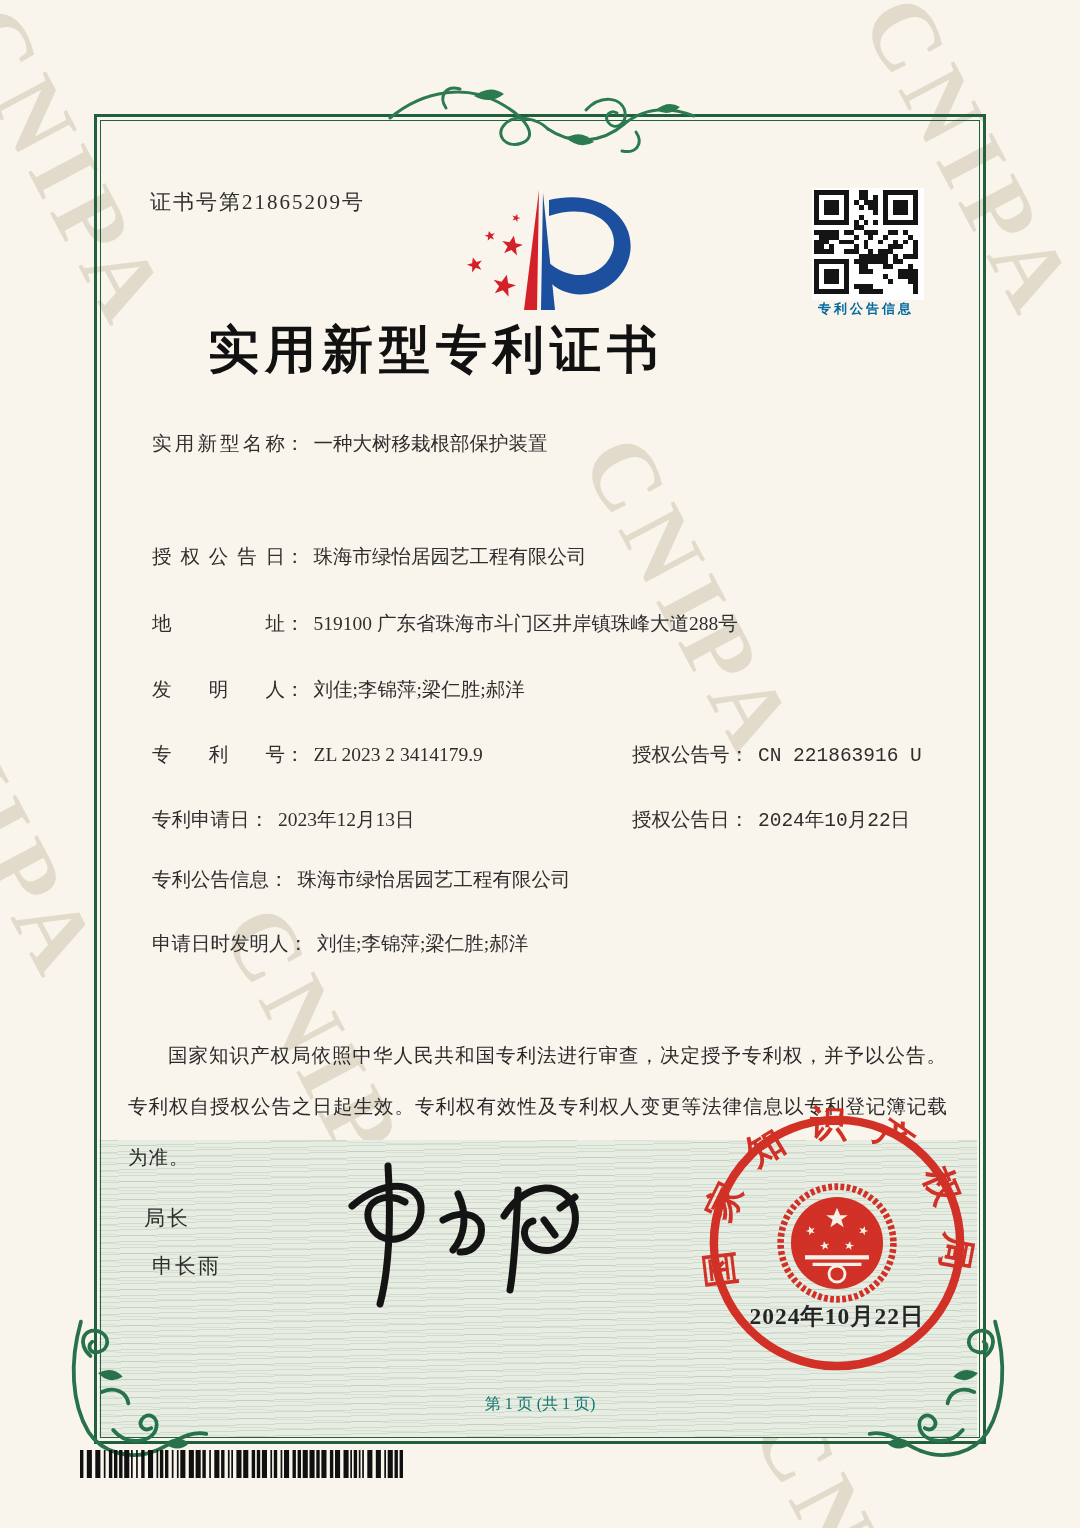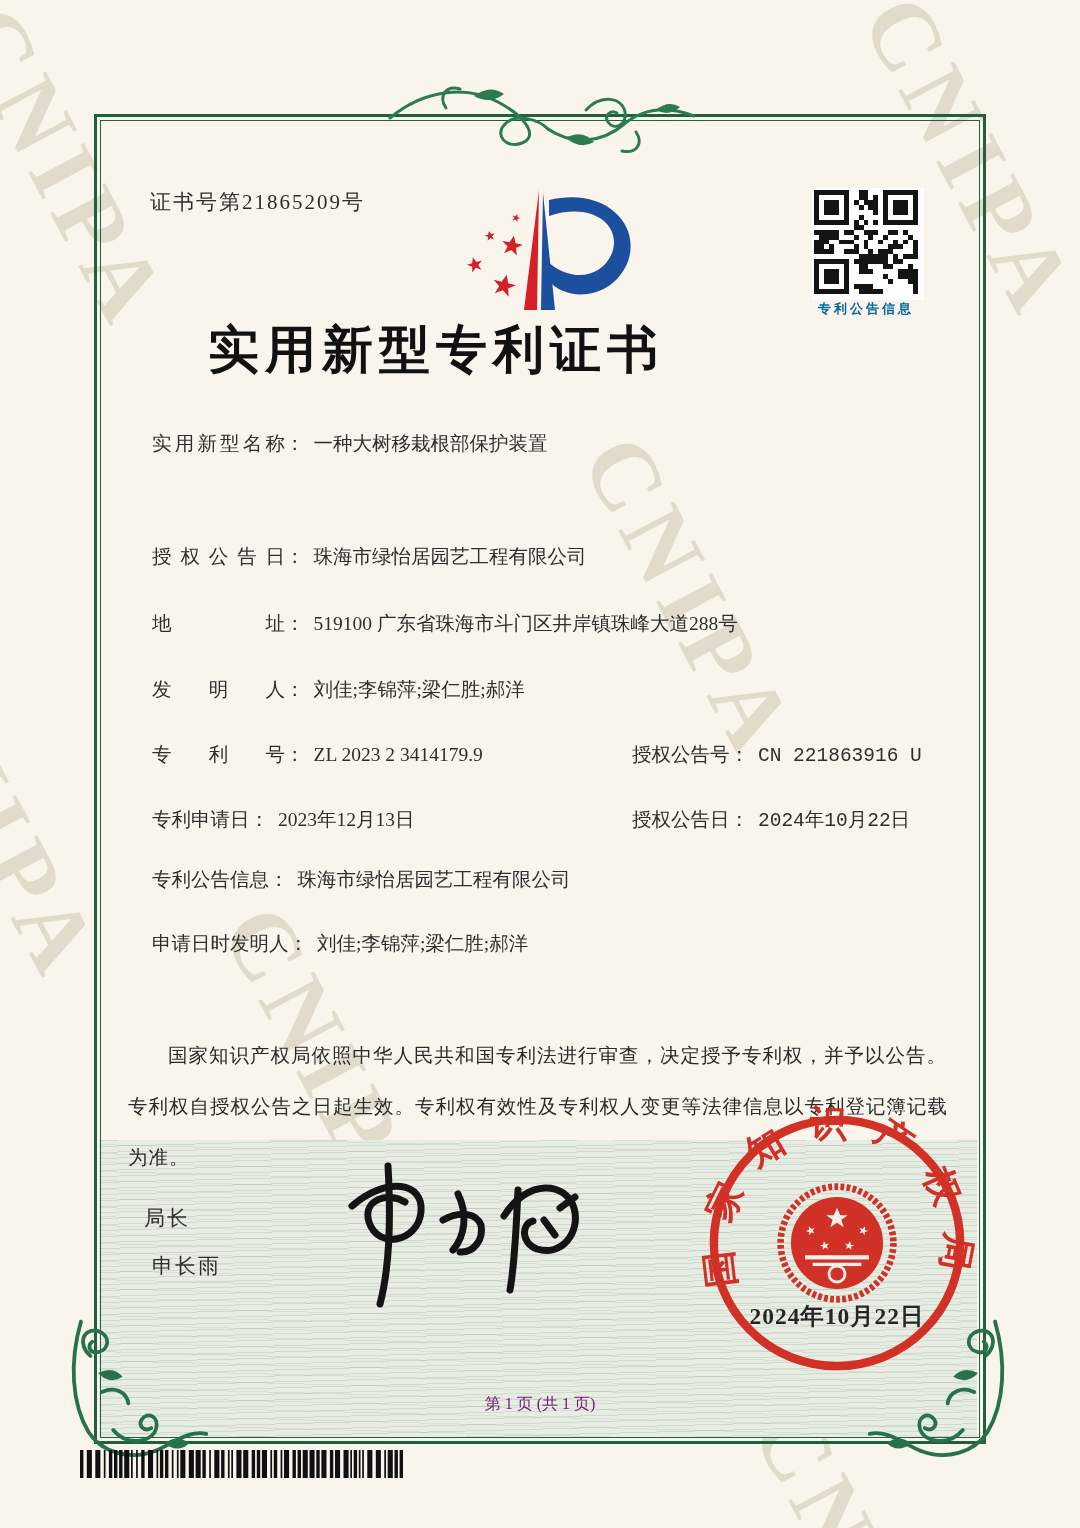--- a/index.html
+++ b/index.html
@@ -38,21 +38,21 @@
            letter-spacing:1px;color:#2a2a2a;z-index:2;}
   .indent{text-indent:40px;}
   
   .dirtitle{left:144px;top:1204px;font-size:21px;letter-spacing:2px;z-index:3;}
   .dirname{left:152px;top:1252px;font-size:21px;letter-spacing:2px;z-index:3;}
   .sig{left:292px;top:1160px;z-index:3;}
   
   .seal{left:696px;top:1102px;z-index:4;opacity:.95;}
   .sealtxt{font-size:39px;font-weight:700;fill:#d0271c;letter-spacing:26px;}
   .sealdate{font-size:25px;font-weight:700;fill:#1b1b1b;letter-spacing:1px;text-anchor:middle;}
-  .footer{left:0;top:1394px;width:1080px;text-align:center;font-size:16px;color:#701a75;z-index:3;}
+  .footer{left:0;top:1394px;width:1080px;text-align:center;font-size:16px;color:#0f766e;z-index:3;}
   .barcode{left:80px;top:1450px;z-index:2;}
   .orn{z-index:2;pointer-events:none;}
 </style>
 </head>
 <body>
 
 <span class="wm" style="left:30px;top:-12px">CNIPA</span>
 <span class="wm" style="left:938px;top:-22px">CNIPA</span>
 <span class="wm" style="left:658px;top:418px">CNIPA</span>
 <span class="wm" style="left:-38px;top:640px">CNIPA</span>

